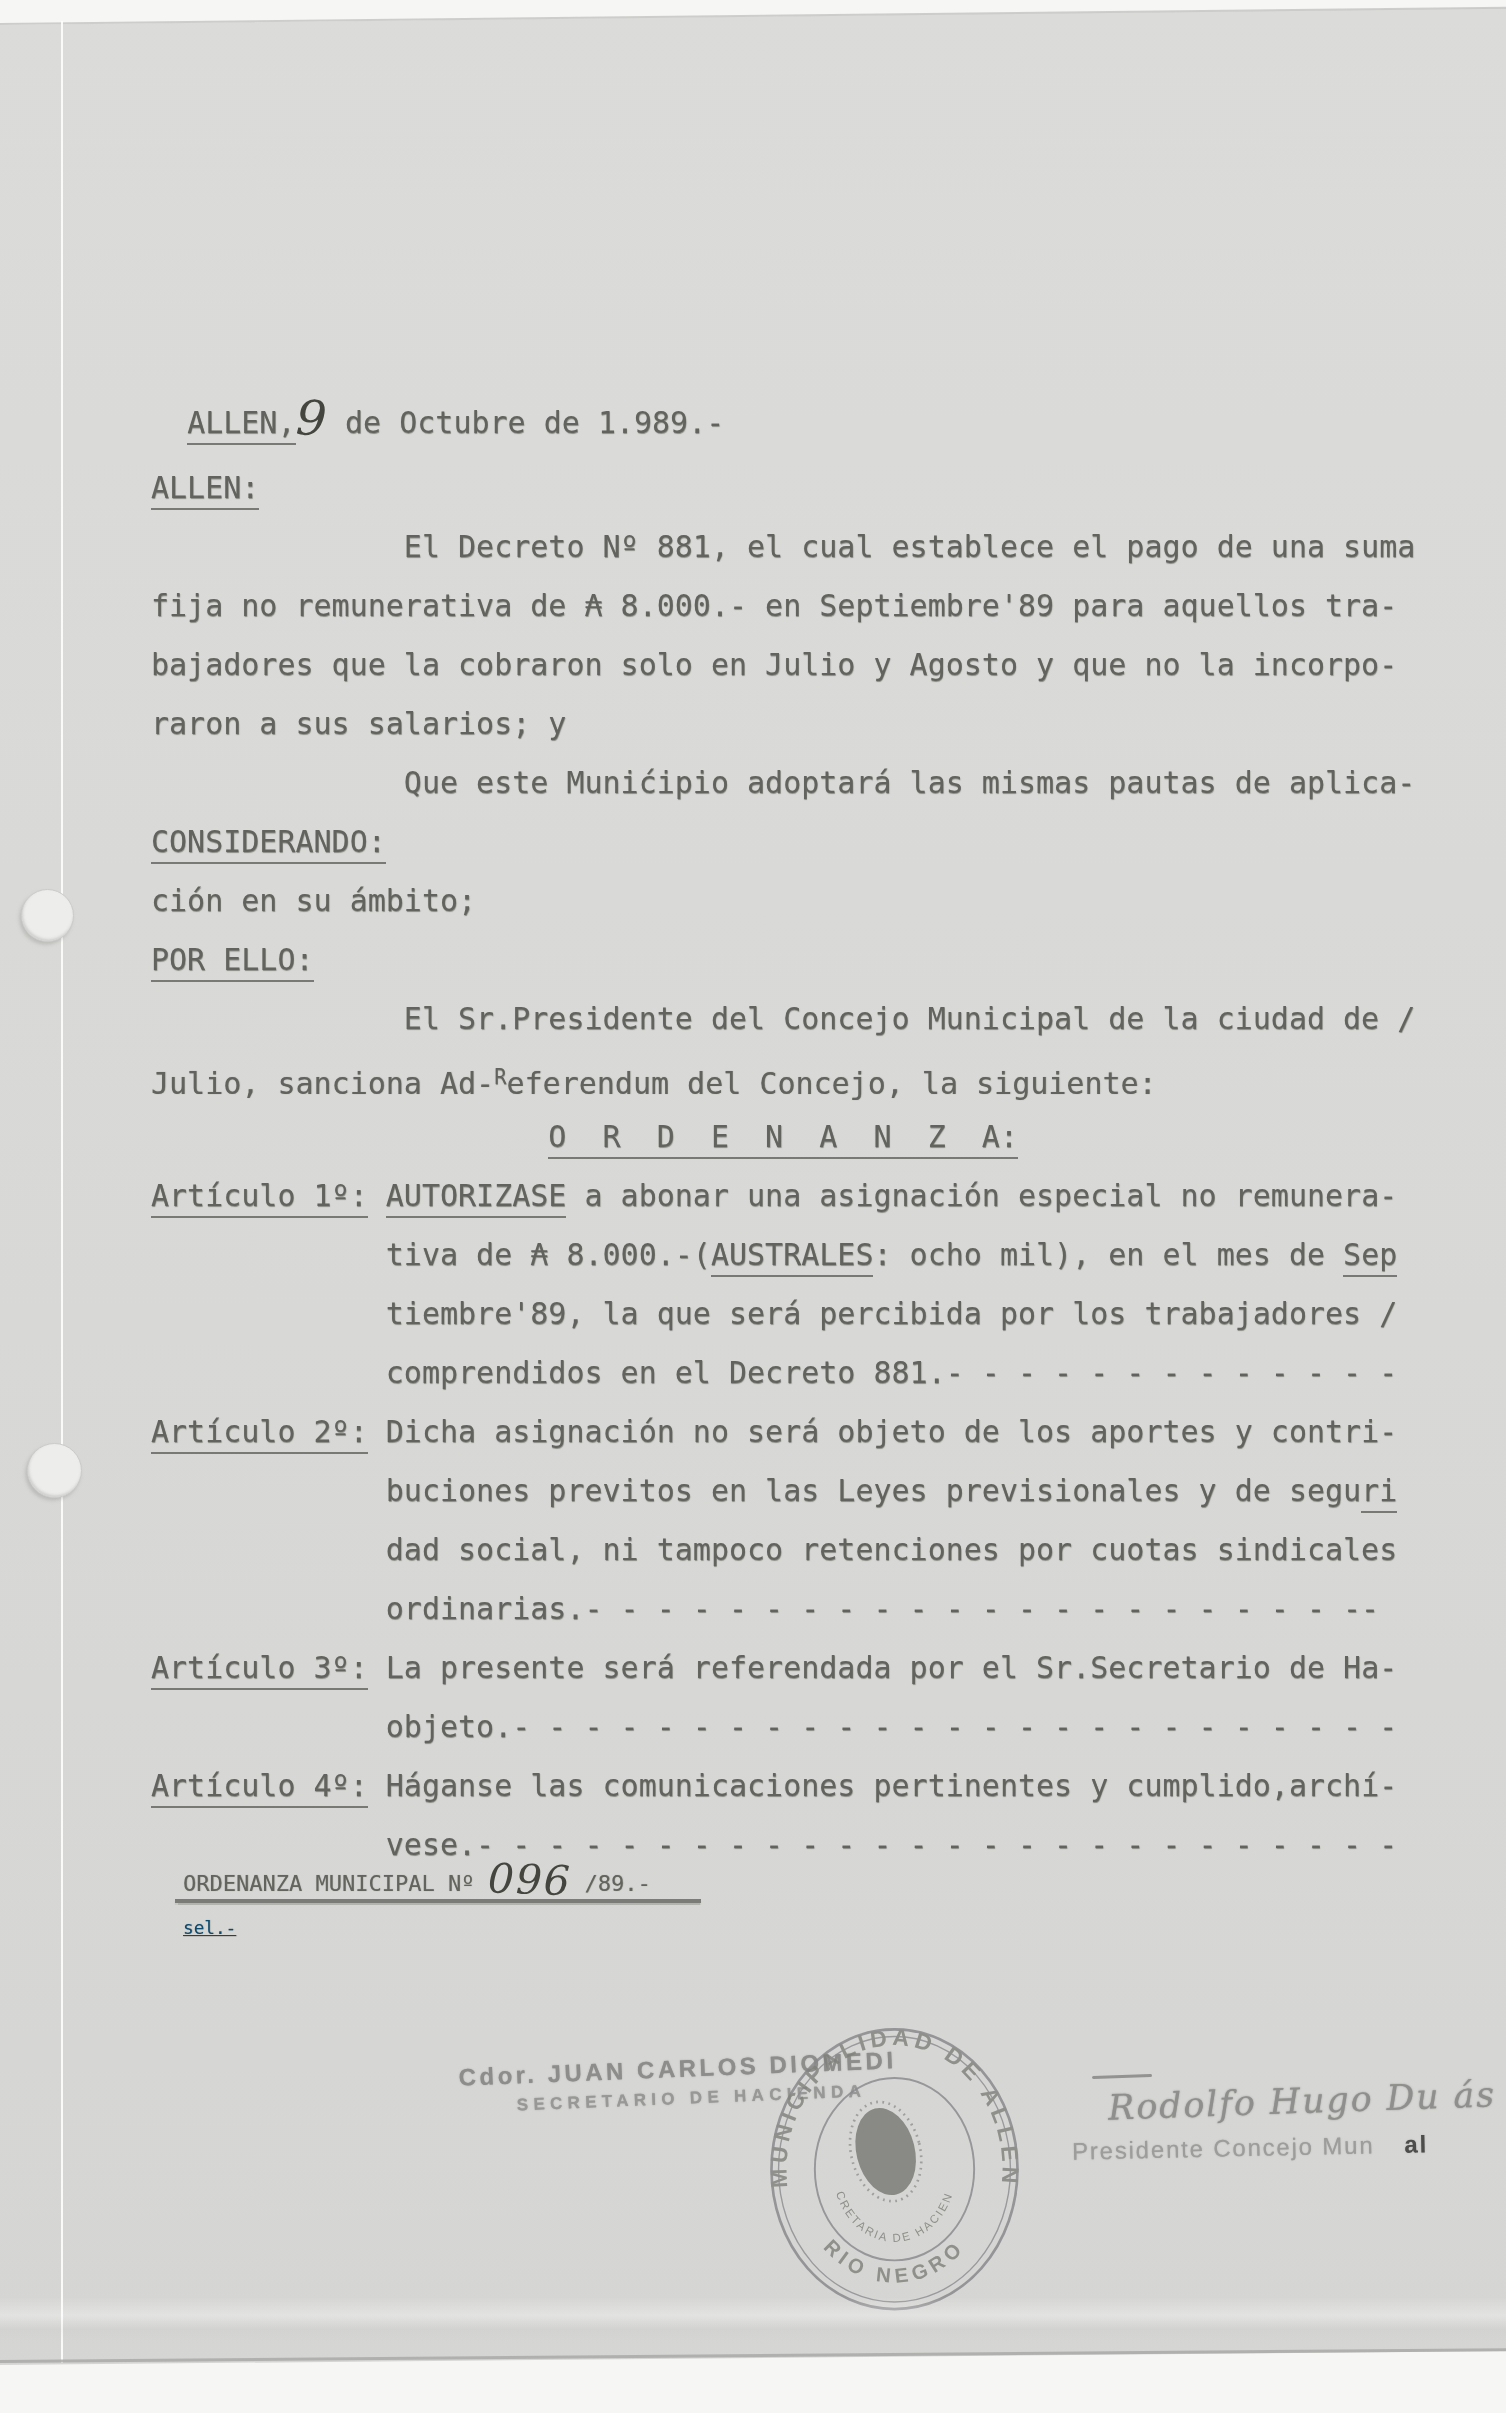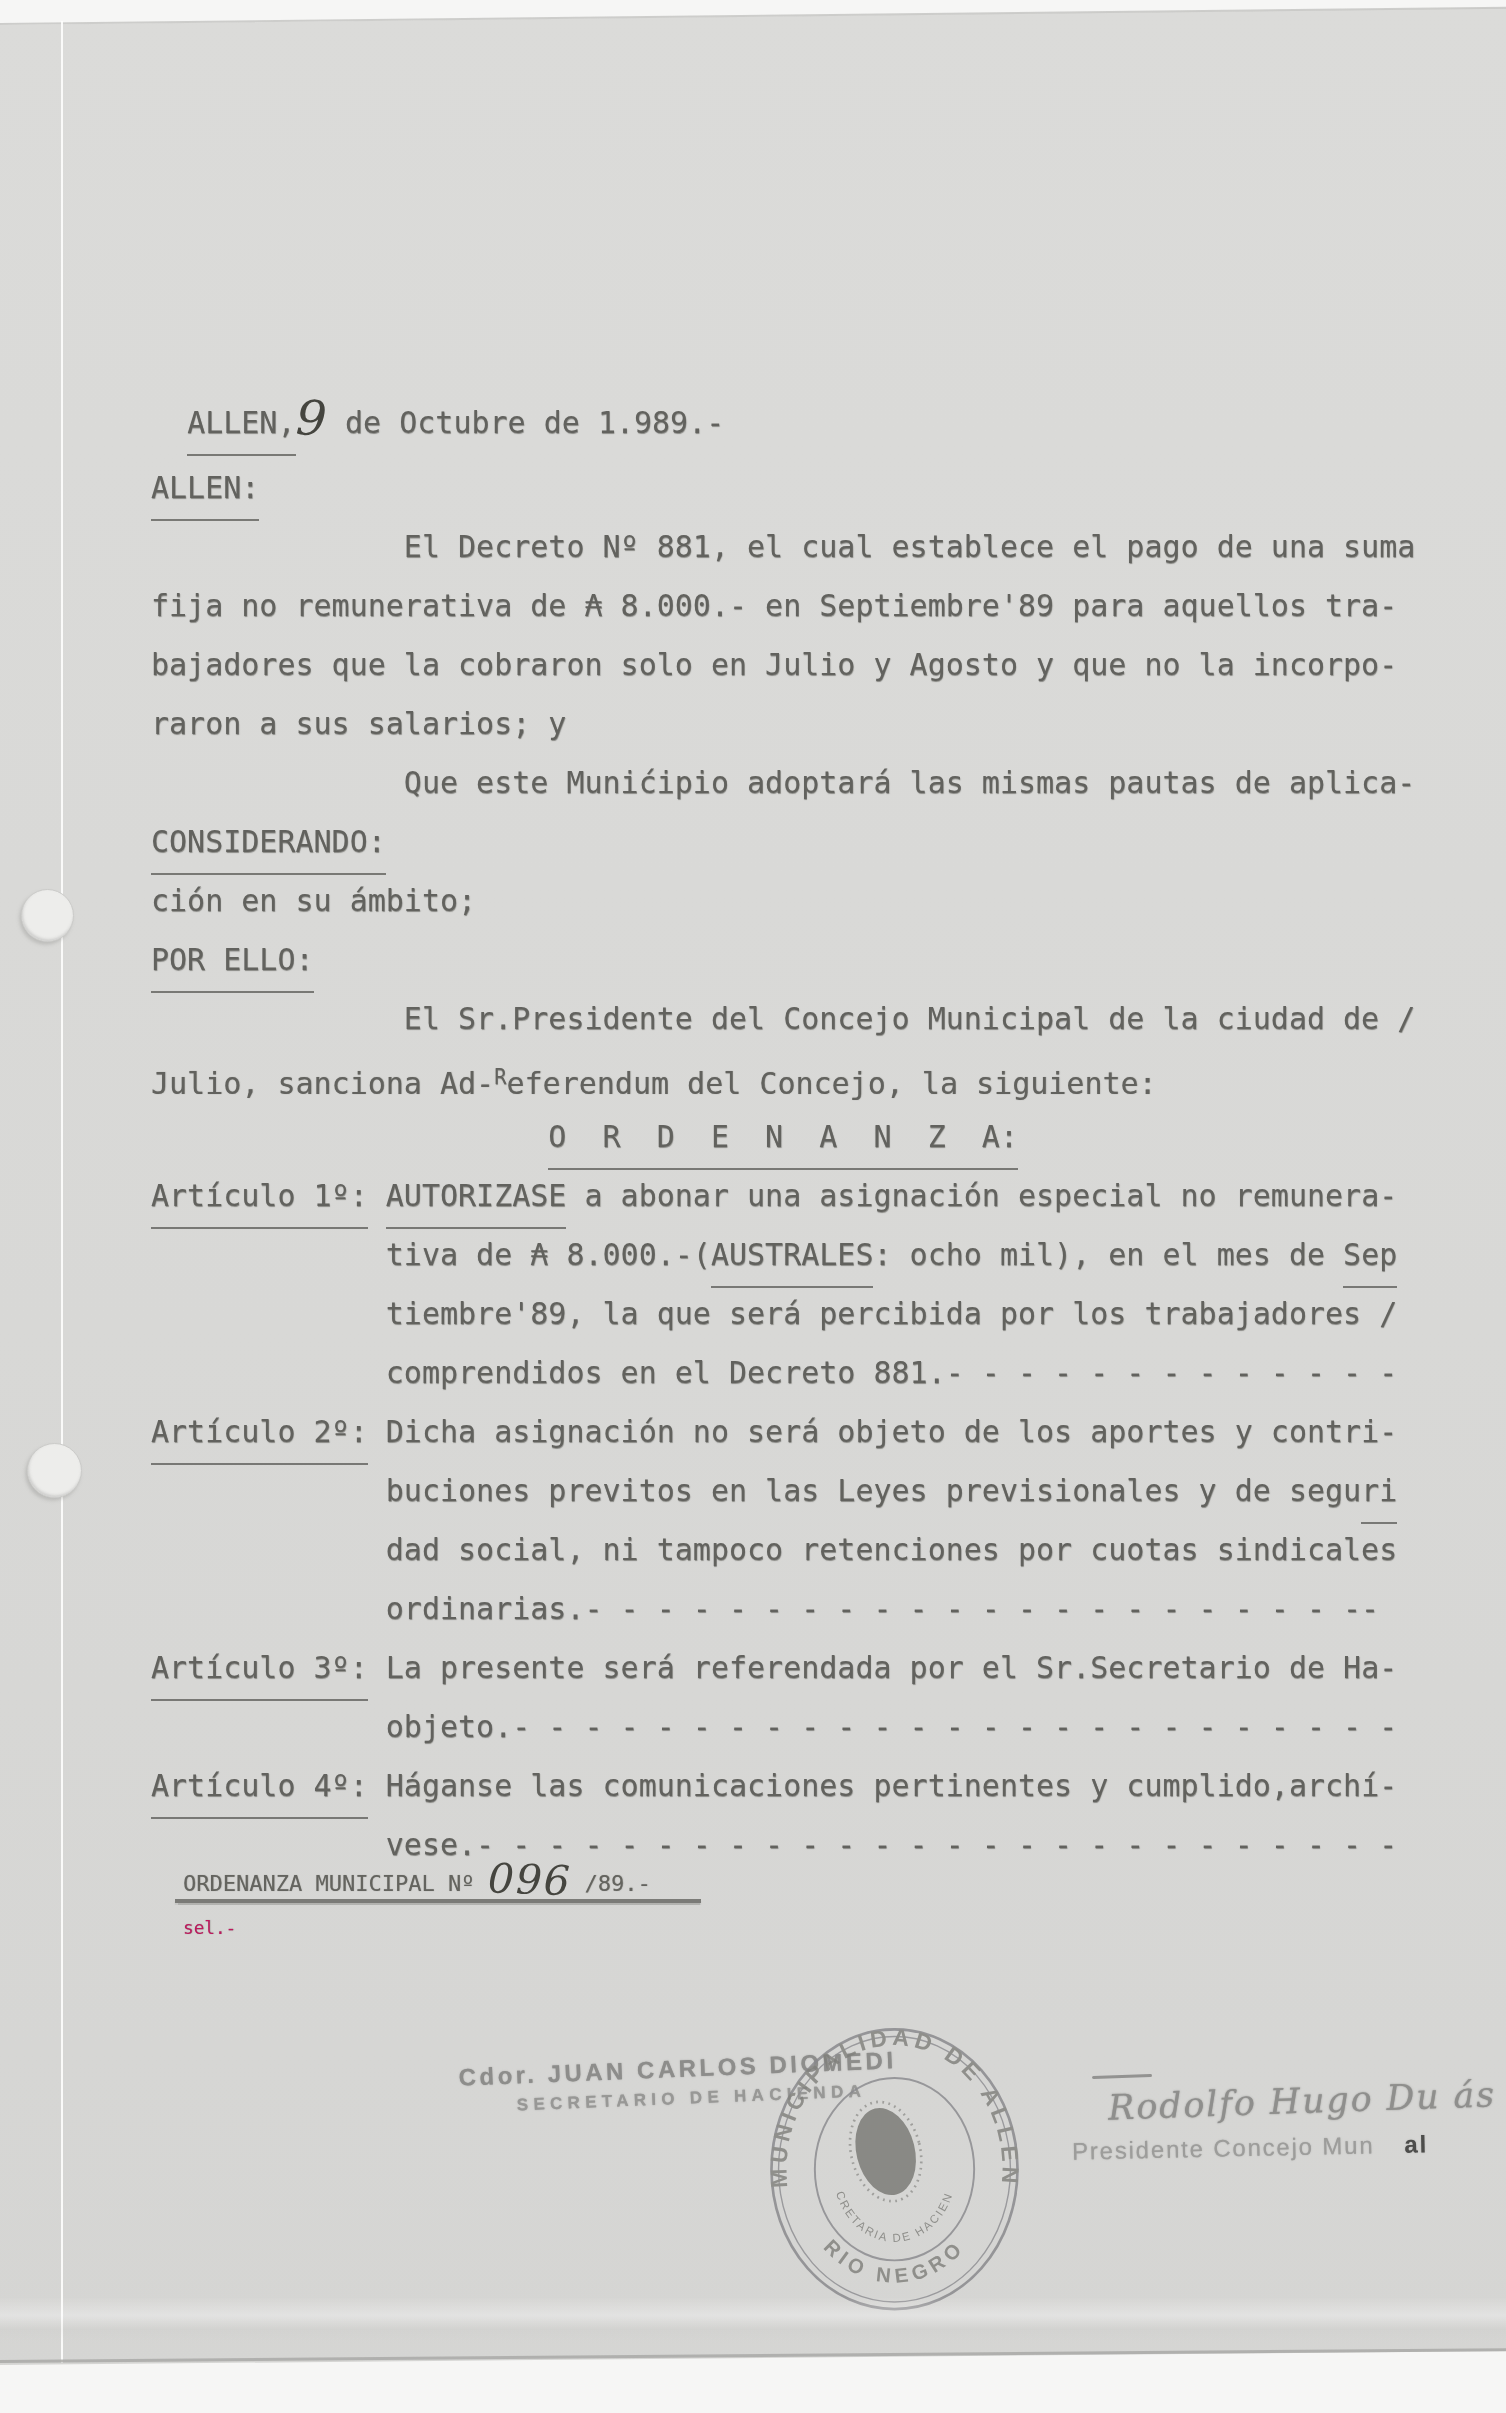--- a/index.html
+++ b/index.html
@@ -26,34 +26,34 @@
   .hole.h2{left:26.6px;top:1443px;width:53px;height:53px;}
 
   
   .doc{
     position:absolute;left:0;top:387px;width:1507px;
     color:#62625e;font-size:30px;line-height:59px;
     text-shadow:0.4px 0.5px 0.9px rgba(75,75,70,.55);
   }
   .line{white-space:pre;padding-left:151px;height:59px;}
   .line.vspace{margin-top:12.4px;}
-  .u{border-bottom:2.7px solid rgba(96,96,92,.8);padding-bottom:14px;margin-top:28px;}
+  .u{border-bottom:2.7px solid rgba(96,96,92,.8);padding-bottom:3px;margin-top:28px;}
   .sup{font-size:20.4px;vertical-align:9.7px;}
   .hw{font-family:"DejaVu Serif",serif;font-style:italic;color:#45453f;
       text-shadow:none;display:inline-block;position:relative;}
   .hw.day{font-size:48px;transform:translateY(1.8px) rotate(3deg);letter-spacing:0.9px;}
   .hw.num{font-size:41px;transform:translateY(2.7px) rotate(2deg);letter-spacing:1.8px;}
 
   
   #ord-line{position:absolute;left:183px;top:1859px;font-size:22px;line-height:37px;
     color:#64645f;white-space:pre;text-shadow:0.4px 0.4px 0.9px rgba(75,75,70,.5);}
   #ord-underline{position:absolute;left:175px;top:1899px;width:526px;height:3.5px;
     background:rgba(92,92,88,.75);box-shadow:0 1.8px 0.9px rgba(125,125,120,.4);}
   #sel-line{position:absolute;left:183px;top:1914px;font-size:17.7px;line-height:28px;
-    color:#be185d;text-shadow:0.4px 0.4px 0.9px rgba(75,75,70,.5);}
+    color:#0c4a6e;text-shadow:0.4px 0.4px 0.9px rgba(75,75,70,.5);text-decoration:underline;}
 
   
   .diomedi{position:absolute;left:459px;top:2055px;transform:rotate(-2.3deg);
     color:#8d8d8b;font-family:"Liberation Sans",sans-serif;font-weight:bold;
     text-shadow:0 0 1.3px rgba(120,120,118,.7);}
   .diomedi .nm{font-size:24px;letter-spacing:3.5px;white-space:nowrap;}
   .diomedi .tt{font-size:17px;letter-spacing:5.3px;margin-top:6.2px;margin-left:57px;color:#989896;white-space:nowrap;}
 
   
   .pen-dash{position:absolute;left:1092px;top:2075px;width:60px;height:2.7px;

